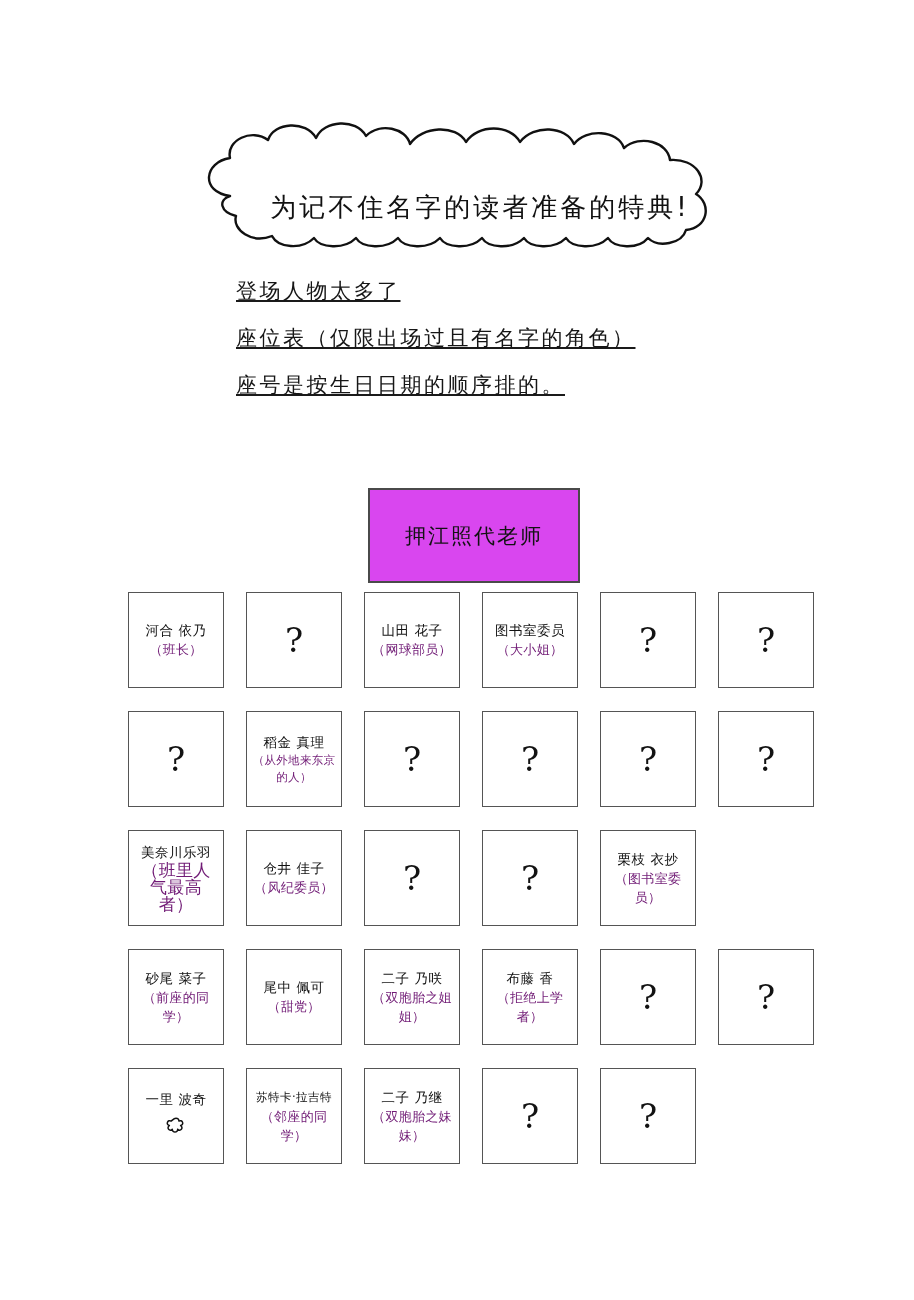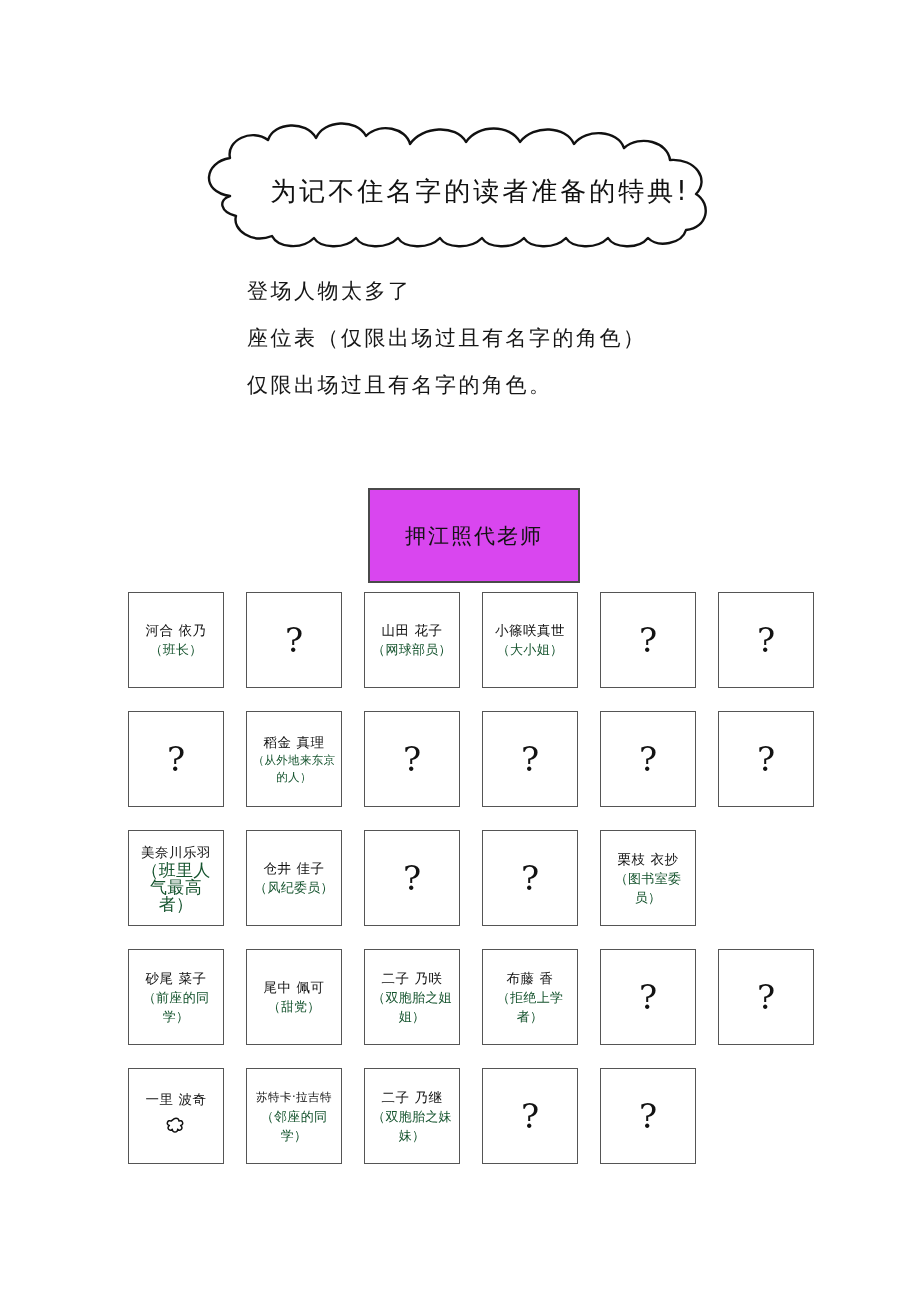--- a/index.html
+++ b/index.html
@@ -28,40 +28,41 @@
   #cloud-banner svg {
     position: absolute;
     left: 0;
     top: 0;
     width: 580px;
     height: 132px;
   }
   #cloud-title {
     position: absolute;
     left: 0;
-    top: 0;
+    top: 16px;
     width: 580px;
     height: 132px;
     display: flex;
     align-items: center;
     justify-content: center;
     font-size: 26px;
     letter-spacing: 3px;
     color: #111;
     white-space: nowrap;
     padding-top: 14px;
     box-sizing: border-box;
   }
 
   
   #intro-block {
     position: absolute;
-    left: 247px;
+    left: 236px;
     top: 268px;
     width: 470px;
+    text-decoration: underline;
   }
   .intro-line {
     font-size: 21px;
     letter-spacing: 2.5px;
     line-height: 47px;
     color: #161616;
     white-space: nowrap;
   }
 
   
@@ -120,21 +121,21 @@
     letter-spacing: 0.5px;
     text-align: center;
     color: #111;
     white-space: nowrap;
   }
   .seat-role {
     font-size: 13px;
     line-height: 19px;
     letter-spacing: 0.3px;
     text-align: center;
-    color: #14532d;
+    color: #701a75;
     max-width: 92px;
     word-break: break-all;
   }
   .seat-role.narrow {
     max-width: 86px;
   }
   .qmark {
     font-size: 34px;
     font-weight: 300;
     color: #121212;
@@ -182,42 +183,42 @@
              C112,132 88,130 82,118
              C62,126 42,112 46,98
              C30,94 28,82 40,78 Z" fill="#ffffff" stroke="#111111" stroke-width="2.4" stroke-linejoin="round"></path>
   </svg>
   <div id="cloud-title">为记不住名字的读者准备的特典!</div>
 </div>
 
 <div id="intro-block">
   <div class="intro-line">登场人物太多了</div>
   <div class="intro-line">座位表（仅限出场过且有名字的角色）</div>
-  <div class="intro-line">仅限出场过且有名字的角色。</div>
+  <div class="intro-line">座号是按生日日期的顺序排的。</div>
 </div>
 
 <div id="teacher-desk">
   <span id="teacher-name">押江照代老师</span>
 </div>
 
 <div id="seat-grid">
     <div class="seat-row">
       <div class="seat">
         <div class="seat-name">河合 依乃</div>
         <div class="seat-role">（班长）</div>
       </div>
       <div class="seat unknown">
         <span class="qmark">?</span>
       </div>
       <div class="seat">
         <div class="seat-name">山田 花子</div>
         <div class="seat-role">（网球部员）</div>
       </div>
       <div class="seat">
-        <div class="seat-name">小篠咲真世</div>
+        <div class="seat-name">图书室委员</div>
         <div class="seat-role">（大小姐）</div>
       </div>
       <div class="seat unknown">
         <span class="qmark">?</span>
       </div>
       <div class="seat unknown">
         <span class="qmark">?</span>
       </div>
     </div>
     <div class="seat-row">

